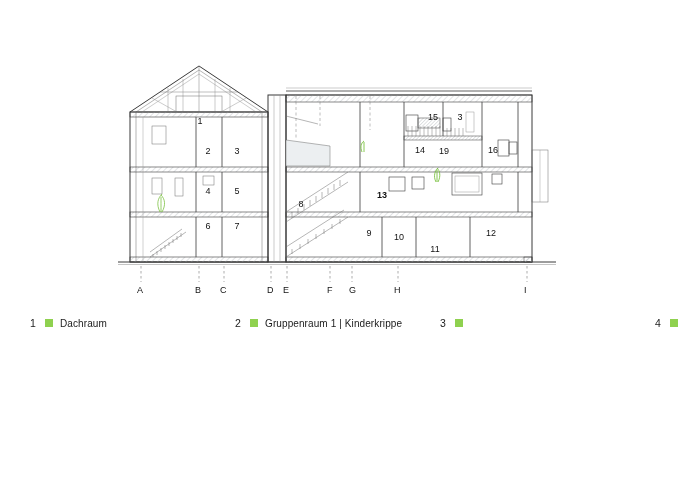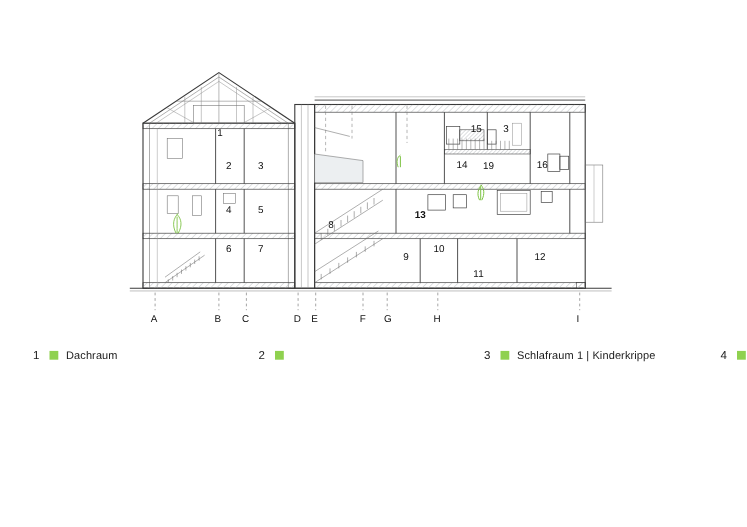--- a/index.html
+++ b/index.html
@@ -258,21 +258,21 @@
   
   <div class="room-tag" style="left:195px;top:116px;width:10px;">1</div>
   <div class="room-tag" style="left:203px;top:146px;width:10px;">2</div>
   <div class="room-tag" style="left:232px;top:146px;width:10px;">3</div>
   <div class="room-tag" style="left:203px;top:186px;width:10px;">4</div>
   <div class="room-tag" style="left:232px;top:186px;width:10px;">5</div>
   <div class="room-tag" style="left:203px;top:221px;width:10px;">6</div>
   <div class="room-tag" style="left:232px;top:221px;width:10px;">7</div>
   <div class="room-tag" style="left:296px;top:199px;width:10px;">8</div>
   <div class="room-tag" style="left:364px;top:228px;width:10px;">9</div>
-  <div class="room-tag" style="left:392px;top:221px;width:14px;">10</div>
+  <div class="room-tag" style="left:392px;top:232px;width:14px;">10</div>
   <div class="room-tag" style="left:428px;top:244px;width:14px;">11</div>
   <div class="room-tag" style="left:484px;top:228px;width:14px;">12</div>
   <div class="room-tag" style="left:375px;top:190px;width:14px;font-weight:bold;">13</div>
   <div class="room-tag" style="left:375px;top:145px;width:14px;margin-left:38px;">14</div>
   <div class="room-tag" style="left:426px;top:112px;width:14px;">15</div>
   <div class="room-tag" style="left:486px;top:145px;width:14px;">16</div>
   <div class="room-tag" style="left:453px;top:112px;width:14px;">3</div>
   <div class="room-tag" style="left:437px;top:146px;width:14px;">19</div>
 
   
@@ -290,25 +290,25 @@
 <div id="legend">
 
   <div class="legend-item">
     <span class="legend-num">1</span>
     <span class="legend-swatch"></span>
     <span class="legend-label">Dachraum</span>
   </div>
   <div class="legend-item">
     <span class="legend-num">2</span>
     <span class="legend-swatch"></span>
+    <span class="legend-label">Gruppenraum 1 | Kinderkrippe</span>
   </div>
   <div class="legend-item">
     <span class="legend-num">3</span>
     <span class="legend-swatch"></span>
-    <span class="legend-label">Schlafraum 1 | Kinderkrippe</span>
   </div>
   <div class="legend-item">
     <span class="legend-num">4</span>
     <span class="legend-swatch"></span>
 
   </div>
 
 </div>
 
 </body></html>

